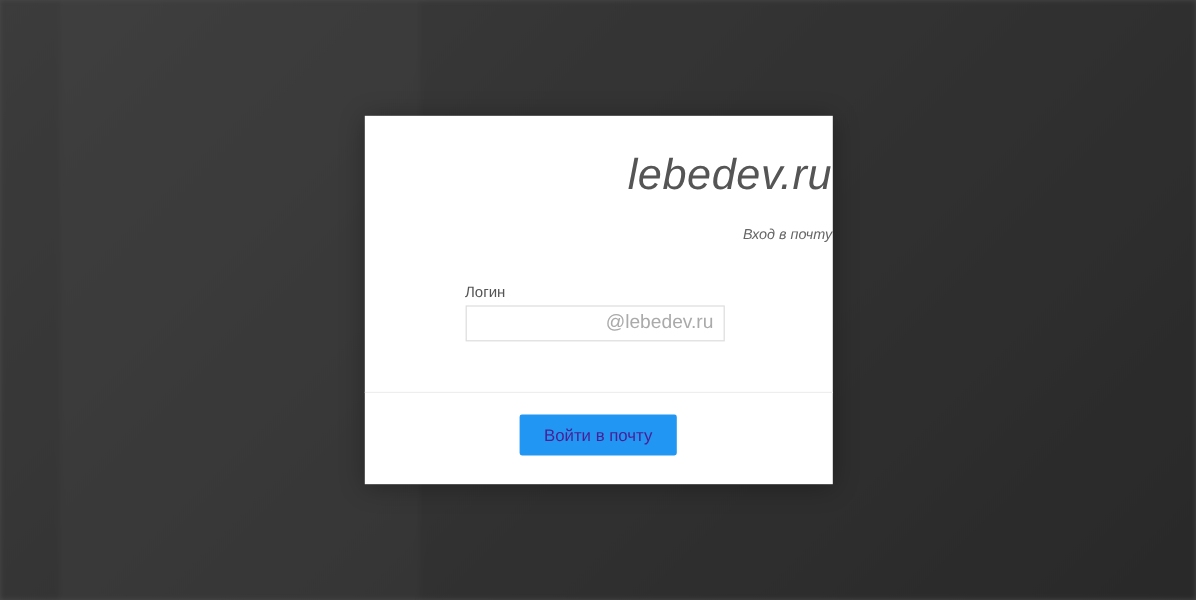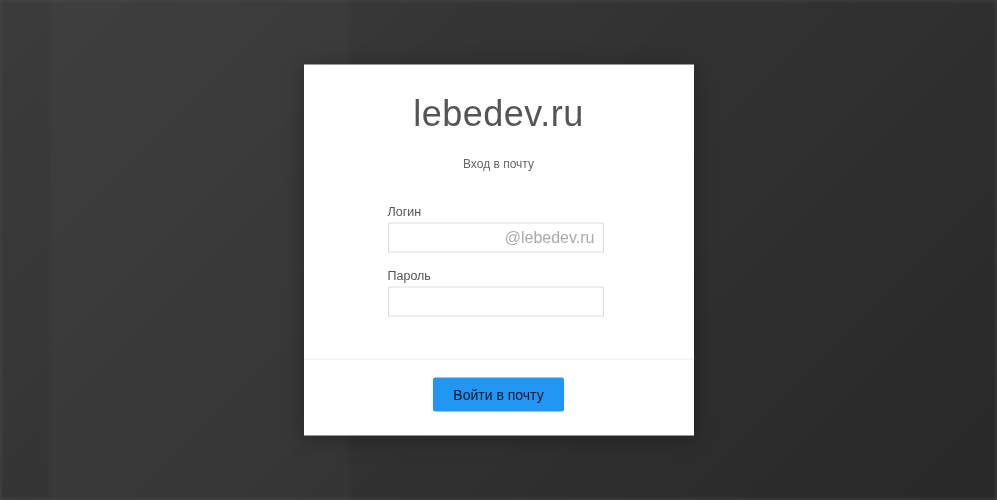--- a/index.html
+++ b/index.html
@@ -25,21 +25,22 @@
     .modal {
       position: absolute;
       left: 50%; top: 50%;
       transform: translate(-50%, -50%);
       width: 390px;
       background: #fff;
       box-shadow: 0 2px 20px rgba(0,0,0,0.3);
     }
     .modal-header {
       padding: 28px 0 20px 0;
-      text-align: center;
+      text-align: right;
+      font-style: italic;
     }
     .site-title {
       font-size: 36px;
       font-weight: 300;
       color: #555;
       letter-spacing: 0.5px;
     }
     .subtitle {
       font-size: 12px;
       color: #666;
@@ -83,21 +84,21 @@
       pointer-events: none;
     }
     .login-input input { padding-right: 80px; }
     .modal-footer {
       border-top: 1px solid #eee;
       padding: 18px 0 24px 0;
       text-align: center;
     }
     .submit-btn {
       background: #2196f3;
-      color: #0f172a;
+      color: #4c1d95;
       border: none;
       font-size: 14px;
       padding: 9px 20px;
       border-radius: 2px;
       cursor: pointer;
       text-align: center;
     }
   </style>
 </head>
 <body>
@@ -114,24 +115,18 @@
 
   <div class="form-body">
     <div class="field">
       <label class="field-label">Логин</label>
       <div class="input-wrap login-input">
         <input type="text" value="" style="">
         <span class="domain-suffix">@lebedev.ru</span>
       </div>
     </div>
 
-    <div class="field">
-      <label class="field-label">Пароль</label>
-      <div class="input-wrap">
-        <input type="password" value="" style="">
-      </div>
-    </div>
   </div>
 
   <div class="modal-footer">
     <button class="submit-btn">Войти в почту</button>
   </div>
 </div>
 
 </body></html>

